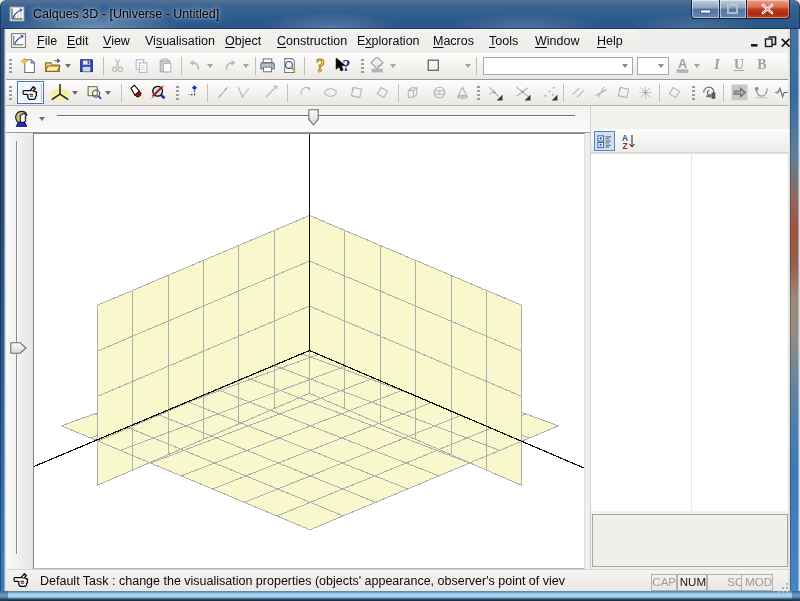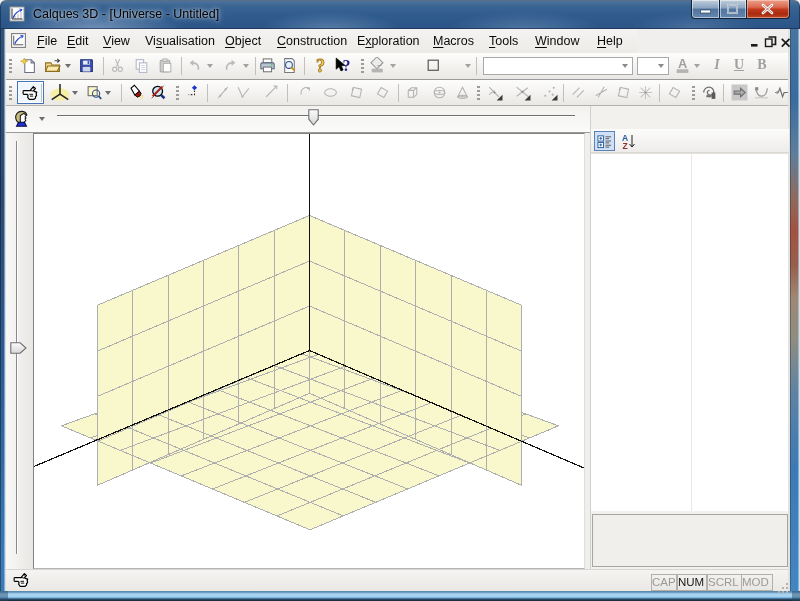--- a/index.html
+++ b/index.html
@@ -39,21 +39,21 @@
 #canvas{position:absolute;left:27px;top:1px;width:552px;height:436px;background:#fff;border:1px solid;border-color:#828282 #dedede #b5b5b5 #828282;overflow:hidden}
 #panel{position:absolute;left:590px;top:106px;width:198px;height:463px;background:#f2f1ee;border-left:1px solid #d2d0cc}
 #phead{position:absolute;left:0;top:2px;width:198px;height:21px;background:linear-gradient(180deg,#fbfbfa,#efeeeb)}
 #phead .t{position:absolute;left:7px;top:3px;font-size:12.5px;color:#111}
 #ptb{position:absolute;left:0;top:23px;width:198px;height:24px;background:linear-gradient(180deg,#fcfcfb,#edecea);border-bottom:1px solid #dbd8d3}
 #pgrid{position:absolute;left:0;top:47px;width:197px;height:358px;background:#fff;border-top:1px solid #e3e1dd}
 #pgrid .dv{position:absolute;left:100px;top:0;width:1px;height:357px;background:#e9e7e4}
 #pdesc{position:absolute;left:1px;top:408px;width:196px;height:53px;background:#f0efec;border:1px solid #a7a5a1}
 #status{position:absolute;left:6px;top:569px;width:782px;height:22px;background:linear-gradient(180deg,#f5f4f2,#eae8e5);border-top:1px solid #d8d5d0}
 #status .txt{position:absolute;left:34px;top:6px;width:533px;font-size:12.5px;color:#0a0a0a;white-space:nowrap;overflow:hidden}
-.sbox{position:absolute;top:4px;height:17px;border:1px solid #b3b0ab;font-size:11.5px;color:#9c9a96;text-align:left;line-height:15px;background:linear-gradient(180deg,#f2f1ef,#e9e7e4)}
+.sbox{position:absolute;top:4px;height:17px;border:1px solid #b3b0ab;font-size:11.5px;color:#9c9a96;text-align:right;line-height:15px;background:linear-gradient(180deg,#f2f1ef,#e9e7e4)}
 #bleft{position:absolute;left:0;top:29px;width:6px;height:562px;background:linear-gradient(180deg,#31507a,#2c4a73 30%,#2e5f97 65%,#3b7ab5 95%);box-shadow:inset -1.5px 0 0 #d2e0ee,inset 1px 0 0 rgba(0,0,0,.35)}
 #bright{position:absolute;left:788px;top:29px;width:12px;height:562px;background:linear-gradient(180deg,#48759f 0%,#3a6b9d 12%,#5d7e9b 22%,#8e6a5e 30%,#a2523f 36%,#96604b 42%,#9f8874 48%,#8f8d80 55%,#5e82a3 65%,#3d7ab3 78%,#4486c0 100%);box-shadow:inset 2px 0 0 #e4e2dd,inset 3px 0 0 rgba(30,50,75,.4),inset -1.5px 0 0 #cfe0ef}
 #bbot{position:absolute;left:0;top:591px;width:800px;height:10px;background:linear-gradient(180deg,#56819f 0%,#6a9cc4 14%,#a9d4ef 30%,#a3d1ee 60%,#4e8cbd 72%,#2e4a63 82%,#18222e 100%);box-shadow:inset 8px 0 0 rgba(35,70,105,.45),inset -8px 0 0 rgba(35,70,105,.45)}
 </style></head>
 <body>
 <div id="win">
 <div id="bleft"></div>
     <div id="bright"></div>
     <div id="bbot"></div>
 <div id="title">
@@ -404,20 +404,21 @@
 <div id="pgrid">
         <div class="dv"></div>
       </div>
 <div id="pdesc"></div>
 </div>
 <div id="status">
 <svg class="abs" style="left:7px;top:1px" width="17" height="17" viewBox="0 0 16 16">
         <path d="M1.6 6.2h6.2l.7-1.2 2.2-2.4 1.9 1.7-1.7 2 .6.6 2.3.8-.4 1.5.3 1.8-1 .7v1.6l-1.6 1.2H6.8l-1.4-1.9.3-2-1-.9H1.6c-.8 0-.8-3.5 0-3.5z" fill="#fff" stroke="#000" stroke-width="1.15" stroke-linejoin="round"></path>
         <path d="M8.2 6.2l2.2.5M7 9.7h3.4M7.4 11.4h3.2M10.6 4.3l1.2 1.1" stroke="#000" stroke-width=".9" fill="none"></path>
       </svg>
+<div class="txt" style="top:4px">Default Task : change the visualisation properties (objects' appearance, observer's point of viev</div>
 <div class="sbox" style="left:645px;width:26px">CAP</div>
 <div class="sbox" style="left:671px;width:30px;color:#1a1a1a">NUM</div>
 <div class="sbox" style="left:701px;width:52px">SCRL</div>
 <div class="sbox" style="left:735px;width:32px">MOD</div>
 <svg class="abs" style="left:772px;top:13px" width="11" height="11" viewBox="0 0 11 11">
         <path d="M10 1v9H1z" fill="none"></path>
         <g fill="#b5b2ac">
           <rect x="8" y="8" width="2" height="2"></rect>
           <rect x="8" y="4" width="2" height="2"></rect>
           <rect x="8" y="0" width="2" height="2"></rect>

